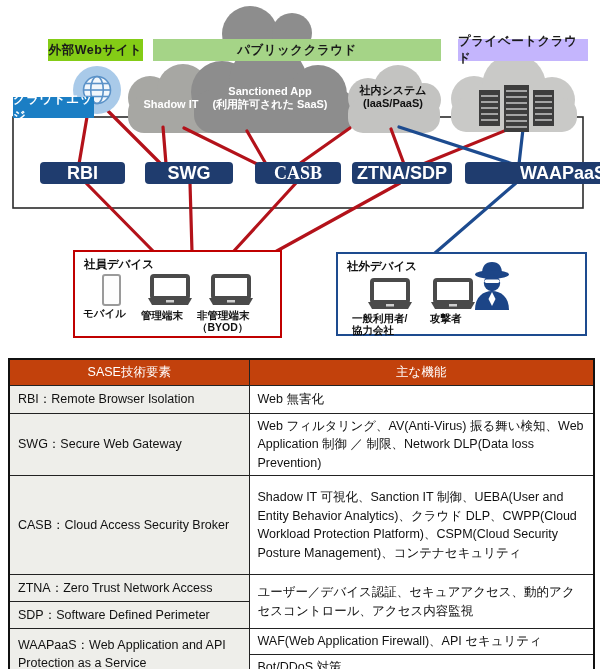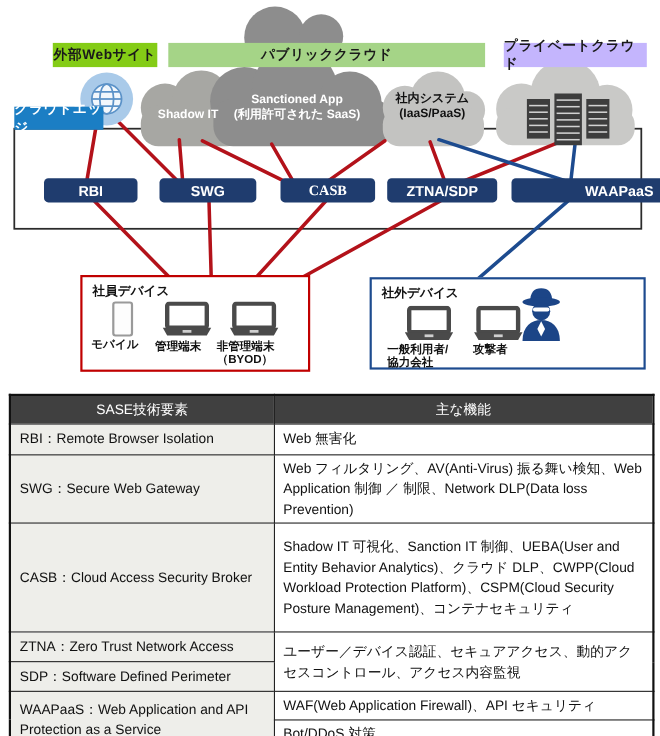--- a/index.html
+++ b/index.html
@@ -11,35 +11,35 @@
         font-size:12.5px;font-weight:bold;letter-spacing:.5px;}
   .chip.pink{left:48px;top:39px;width:95px;height:22px;background:#84cc16;color:#1a1a1a;}
   .chip.green{left:153px;top:39px;width:288px;height:22px;background:#a5d487;color:#1a1a1a;}
   .chip.orange{left:458px;top:39px;width:130px;height:22px;background:#c4b5fd;color:#1a1a1a;}
   .chip.blue{left:13px;top:97px;width:81px;height:21px;background:#1b7ec4;color:#fff;}
   .cloud-text{position:absolute;text-align:center;line-height:13px;font-size:11px;font-weight:bold;}
   .ct-shadow{left:130px;top:98px;width:82px;color:#fff;}
   .ct-sanctioned{left:193px;top:85px;width:154px;color:#fff;}
   .ct-internal{left:345px;top:84px;width:96px;color:#111;}
   .svc-box{position:absolute;top:162px;height:22px;background:#1f3c6e;border-radius:4px;
-           color:#fff;font-size:13px;font-weight:bold;display:flex;align-items:center;justify-content:center;}
+           color:#fff;font-size:18px;font-weight:bold;display:flex;align-items:center;justify-content:center;}
   .dev-box{position:absolute;background:#fff;}
   .dev-box .title{position:absolute;left:9px;top:5px;font-size:11.5px;font-weight:bold;color:#111;}
   .emp{left:73px;top:250px;width:205px;height:84px;border:2px solid #c00000;}
   .ext{left:336px;top:252px;width:247px;height:80px;border:2px solid #1d4b8f;}
   .dev-label{position:absolute;font-size:10.5px;font-weight:bold;color:#111;line-height:11.5px;}
   .phone{position:absolute;width:15px;height:28px;border:2.5px solid #9a9a9a;border-radius:3px;background:#fdfdfd;}
   .laptop{position:absolute;width:46px;height:33px;}
   .spy{position:absolute;}
   #sase-table{position:absolute;left:8px;top:358px;width:585px;border-collapse:collapse;table-layout:fixed;
               font-size:12.5px;color:#111;}
   #sase-table col.c1{width:240px;} #sase-table col.c2{width:345px;}
   #sase-table th,#sase-table td{border:1.5px solid #222;padding:3px 8px;vertical-align:middle;text-align:left;
               line-height:18.5px;overflow:hidden;}
-  #sase-table th{background:#404040;color:#fff;font-weight:normal;text-align:center;height:18px;}
+  #sase-table th{background:#c2410c;color:#fff;font-weight:normal;text-align:center;height:18px;}
   #sase-table td.term{background:#eeeeea;}
   #sase-table{border:2px solid #111;}
   .h-rbi{height:21px;} .h-swg{height:52px;} .h-casb{height:92px;}
   .h-zt{height:20px;} .h-wa{height:17px;}
 </style>
 </head>
 <body>
 
 <div id="stage">
 

